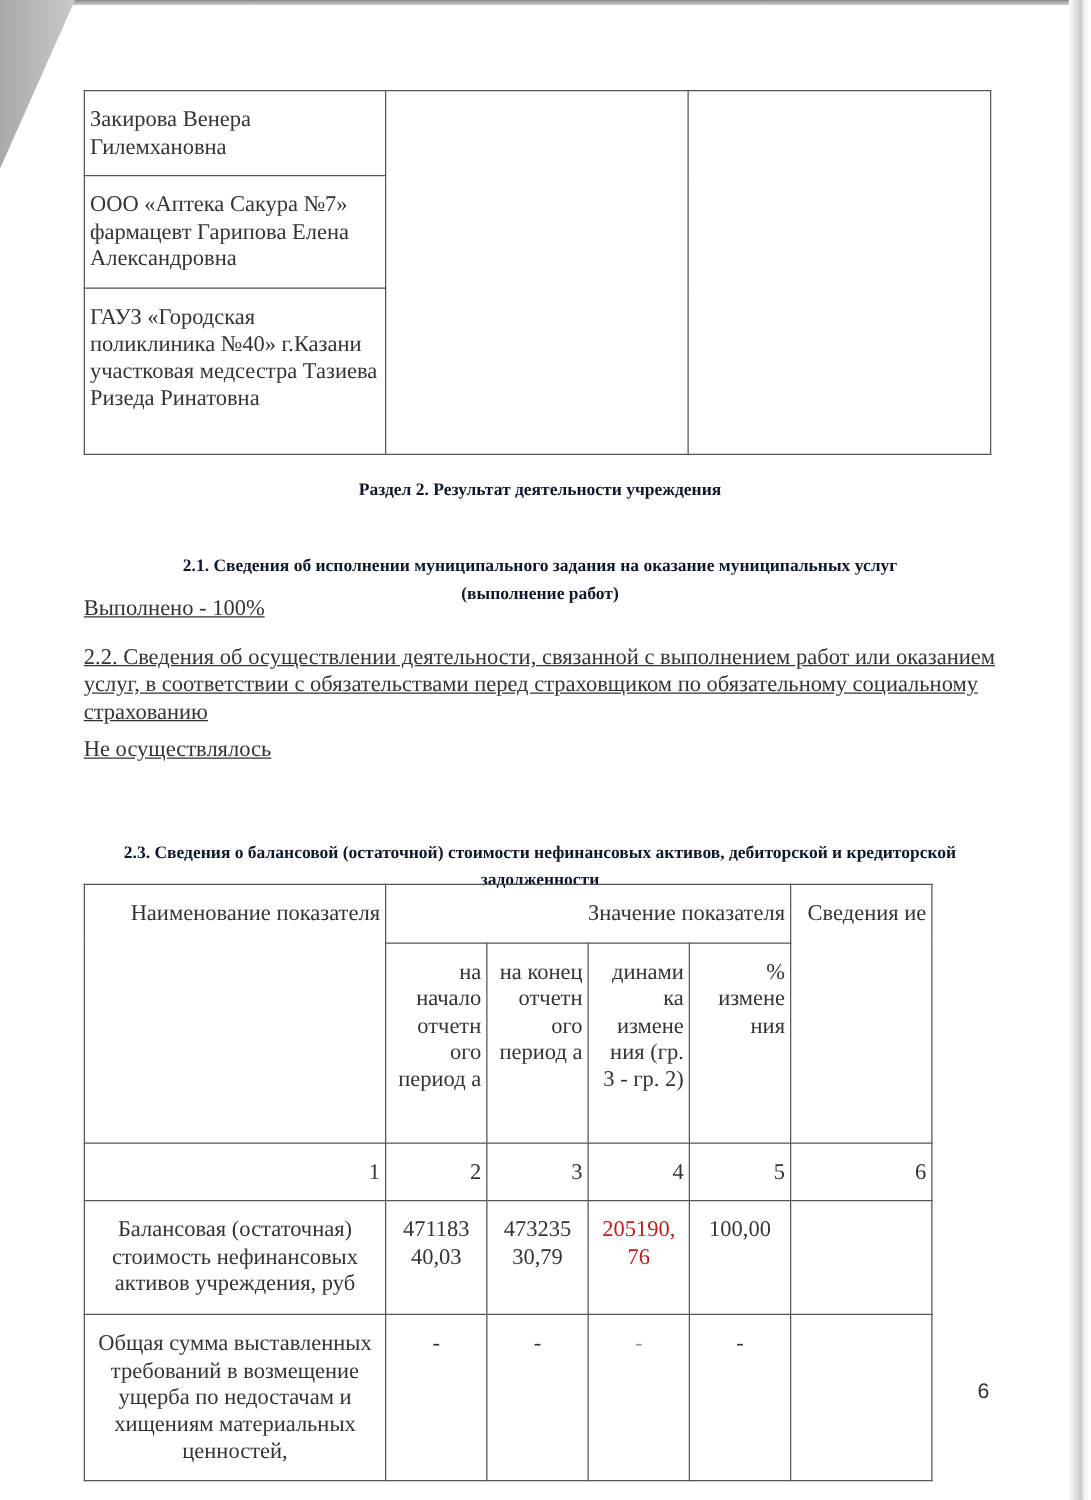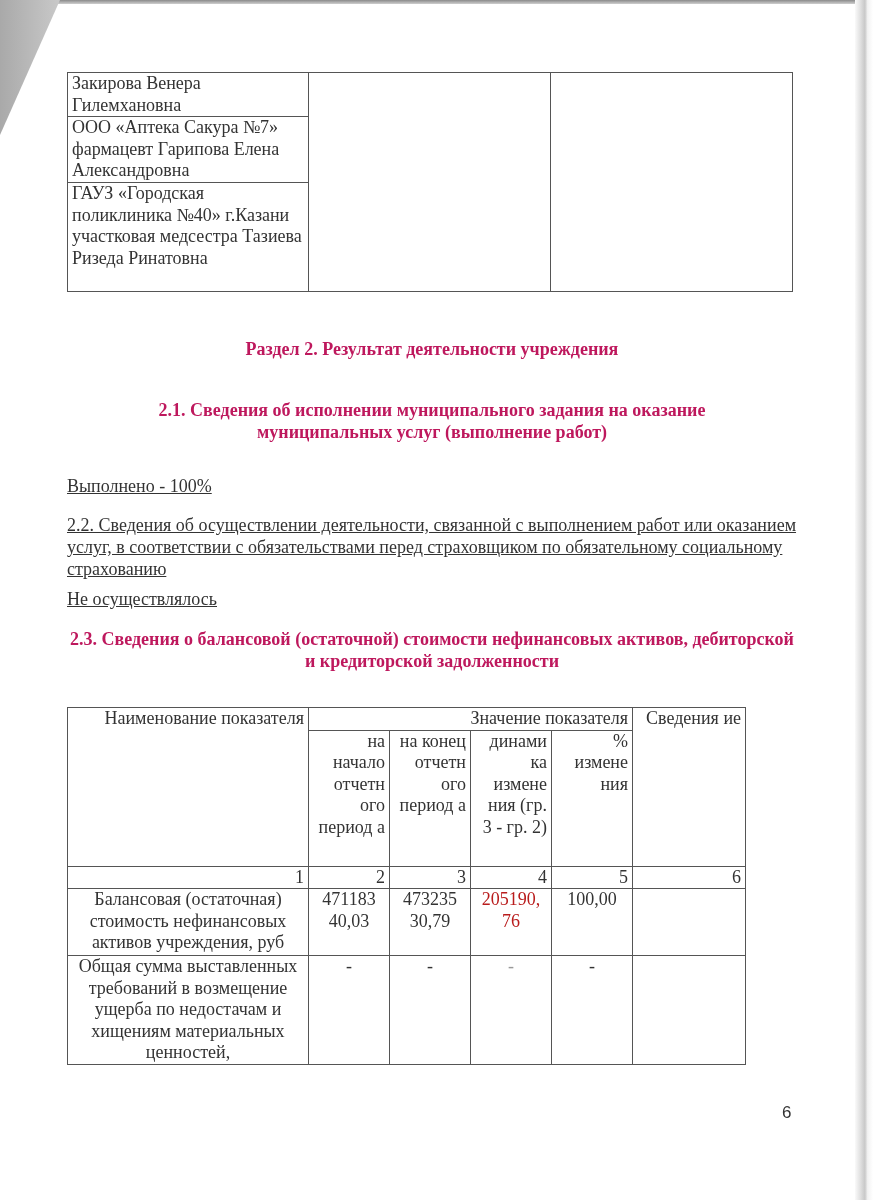--- a/index.html
+++ b/index.html
@@ -16,25 +16,25 @@
     .scan-left {
       position: absolute; left: 0; top: 0; width: 60px; height: 135px;
       background: linear-gradient(90deg, #a9a9a9, #c9c9c9);
       clip-path: polygon(0 0, 100% 0, 0 100%);
     }
     .scan-right {
       position: absolute; right: 0; top: 0; width: 18px; height: 1200px;
       background: linear-gradient(90deg, #fafafa 0%, #e0e0e0 30%, #c8c8c8 55%, #f2f2f2 70%, #ffffff 100%);
     }
     table.doc { border-collapse: collapse; position: absolute; }
-    table.doc td { border: 1.3px solid #555; vertical-align: top; font-size: 18px; line-height: 21.5px; padding: 0 4px; }
+    table.doc td { border: 1.3px solid #555; vertical-align: top; font-size: 18px; line-height: 21.5px; padding: 12px 4px; }
     #top-table { left: 67px; top: 72px; }
     #top-table td.name { width: 232px; }
     #top-table td.blank { width: 233px; }
-    .heading { position: absolute; font-weight: bold; font-size: 18px; text-align: center; left: 67px; width: 730px; line-height: 22px; color: #be185d; }
+    .heading { position: absolute; font-weight: bold; font-size: 14px; text-align: center; left: 67px; width: 730px; line-height: 22px; color: #0f172a; margin-top: 44px; }
     .para { position: absolute; left: 67px; width: 740px; font-size: 18px; line-height: 22px; color: #333; text-decoration: underline; }
     #bal-table { left: 67px; top: 707px; }
     #bal-table td { text-align: right; }
     #bal-table td.left { text-align: center; margin-left: 14px; }
     #bal-table .c1 { width: 232px; }
     #bal-table .c2, #bal-table .c3, #bal-table .c4, #bal-table .c5 { width: 72px; }
     #bal-table .c6 { width: 104px; }
     .page-num { position: absolute; left: 782px; top: 1103px; font-family: "Liberation Sans", "DejaVu Sans", sans-serif; font-size: 17px; color: #333; }
   </style>
 </head>

